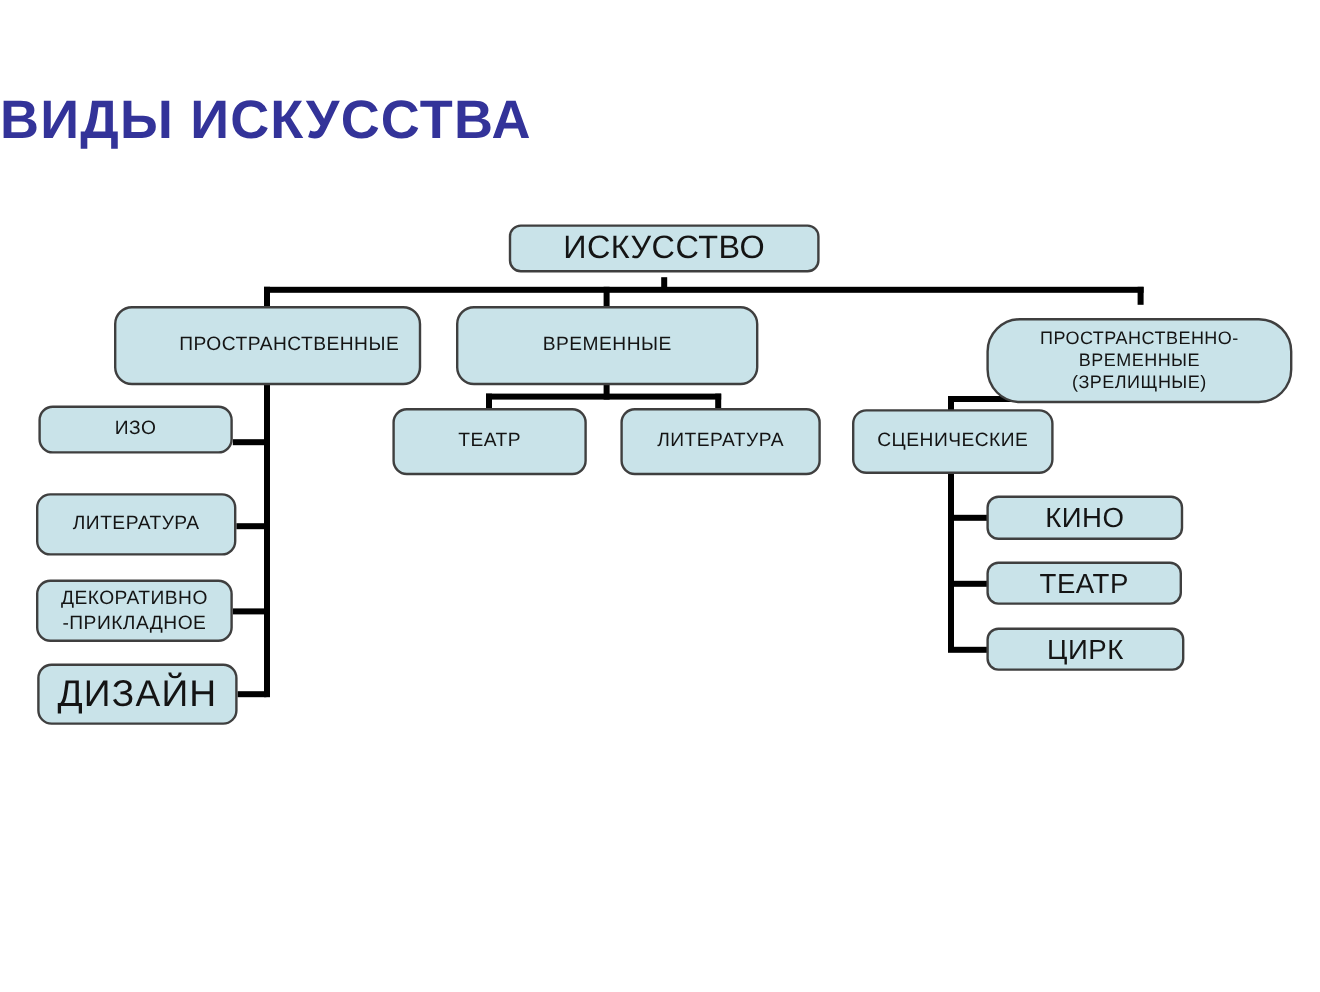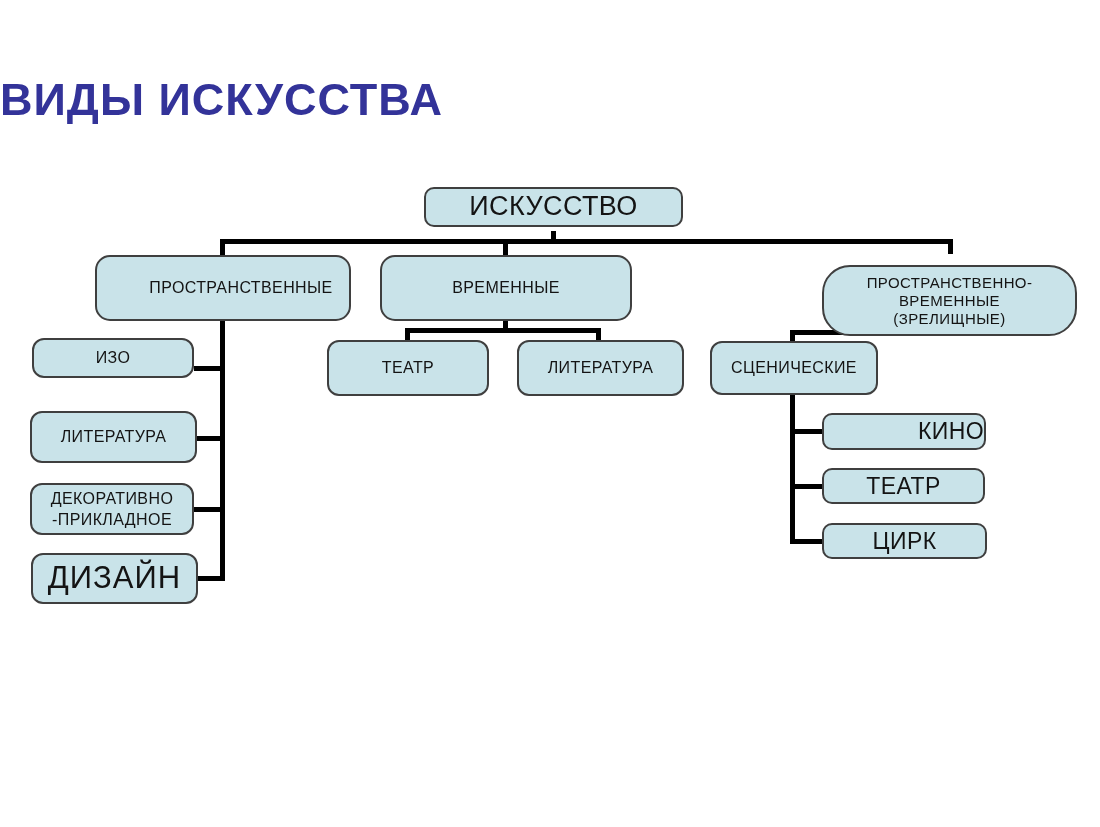--- a/index.html
+++ b/index.html
@@ -43,21 +43,21 @@
   .n-spatial  {left:95px; top:255px;width:256px;height:66px;font-size:16px;border-radius:15px;padding-left:36px;}
   .n-temporal {left:380px;top:255px;width:252px;height:66px;font-size:16px;border-radius:15px;}
   .n-sptemp   {left:822px;top:245px;width:255px;height:71px;font-size:15px;line-height:18px;border-radius:28px;margin-top:20px;}
   .n-izo      {left:32px; top:338px;width:162px;height:40px;font-size:16px;}
   .n-arch     {left:30px; top:411px;width:167px;height:52px;font-size:16px;}
   .n-decor    {left:30px; top:483px;width:164px;height:52px;font-size:16px;line-height:21px;}
   .n-design   {left:31px; top:553px;width:167px;height:51px;font-size:31px;letter-spacing:1px;text-align:center;}
   .n-music    {left:327px;top:340px;width:162px;height:56px;font-size:16px;}
   .n-lit      {left:517px;top:340px;width:167px;height:56px;font-size:16px;}
   .n-scenic   {left:710px;top:341px;width:168px;height:54px;font-size:16px;}
-  .n-cinema   {left:822px;top:413px;width:164px;height:37px;font-size:23px;border-radius:10px;align-items:flex-end;}
+  .n-cinema   {left:822px;top:413px;width:164px;height:37px;font-size:23px;border-radius:10px;}
   .n-theater  {left:822px;top:468px;width:163px;height:36px;font-size:23px;border-radius:10px;}
   .n-circus   {left:822px;top:523px;width:165px;height:36px;font-size:23px;border-radius:10px;}
   
   .c-root-stub     {left:551px;top:231px;width:5px;height:10px;}
   .c-main-h        {left:220px;top:239px;width:733px;height:5px;}
   .c-drop-spatial  {left:220px;top:239px;width:5px;height:17px;}
   .c-drop-temporal {left:503px;top:239px;width:5px;height:17px;}
   .c-drop-sptemp   {left:948px;top:239px;width:5px;height:15px;}
   .c-left-trunk    {left:220px;top:320px;width:5px;height:261px;}
   .c-izo-stub      {left:194px;top:366px;width:28px;height:5px;}

